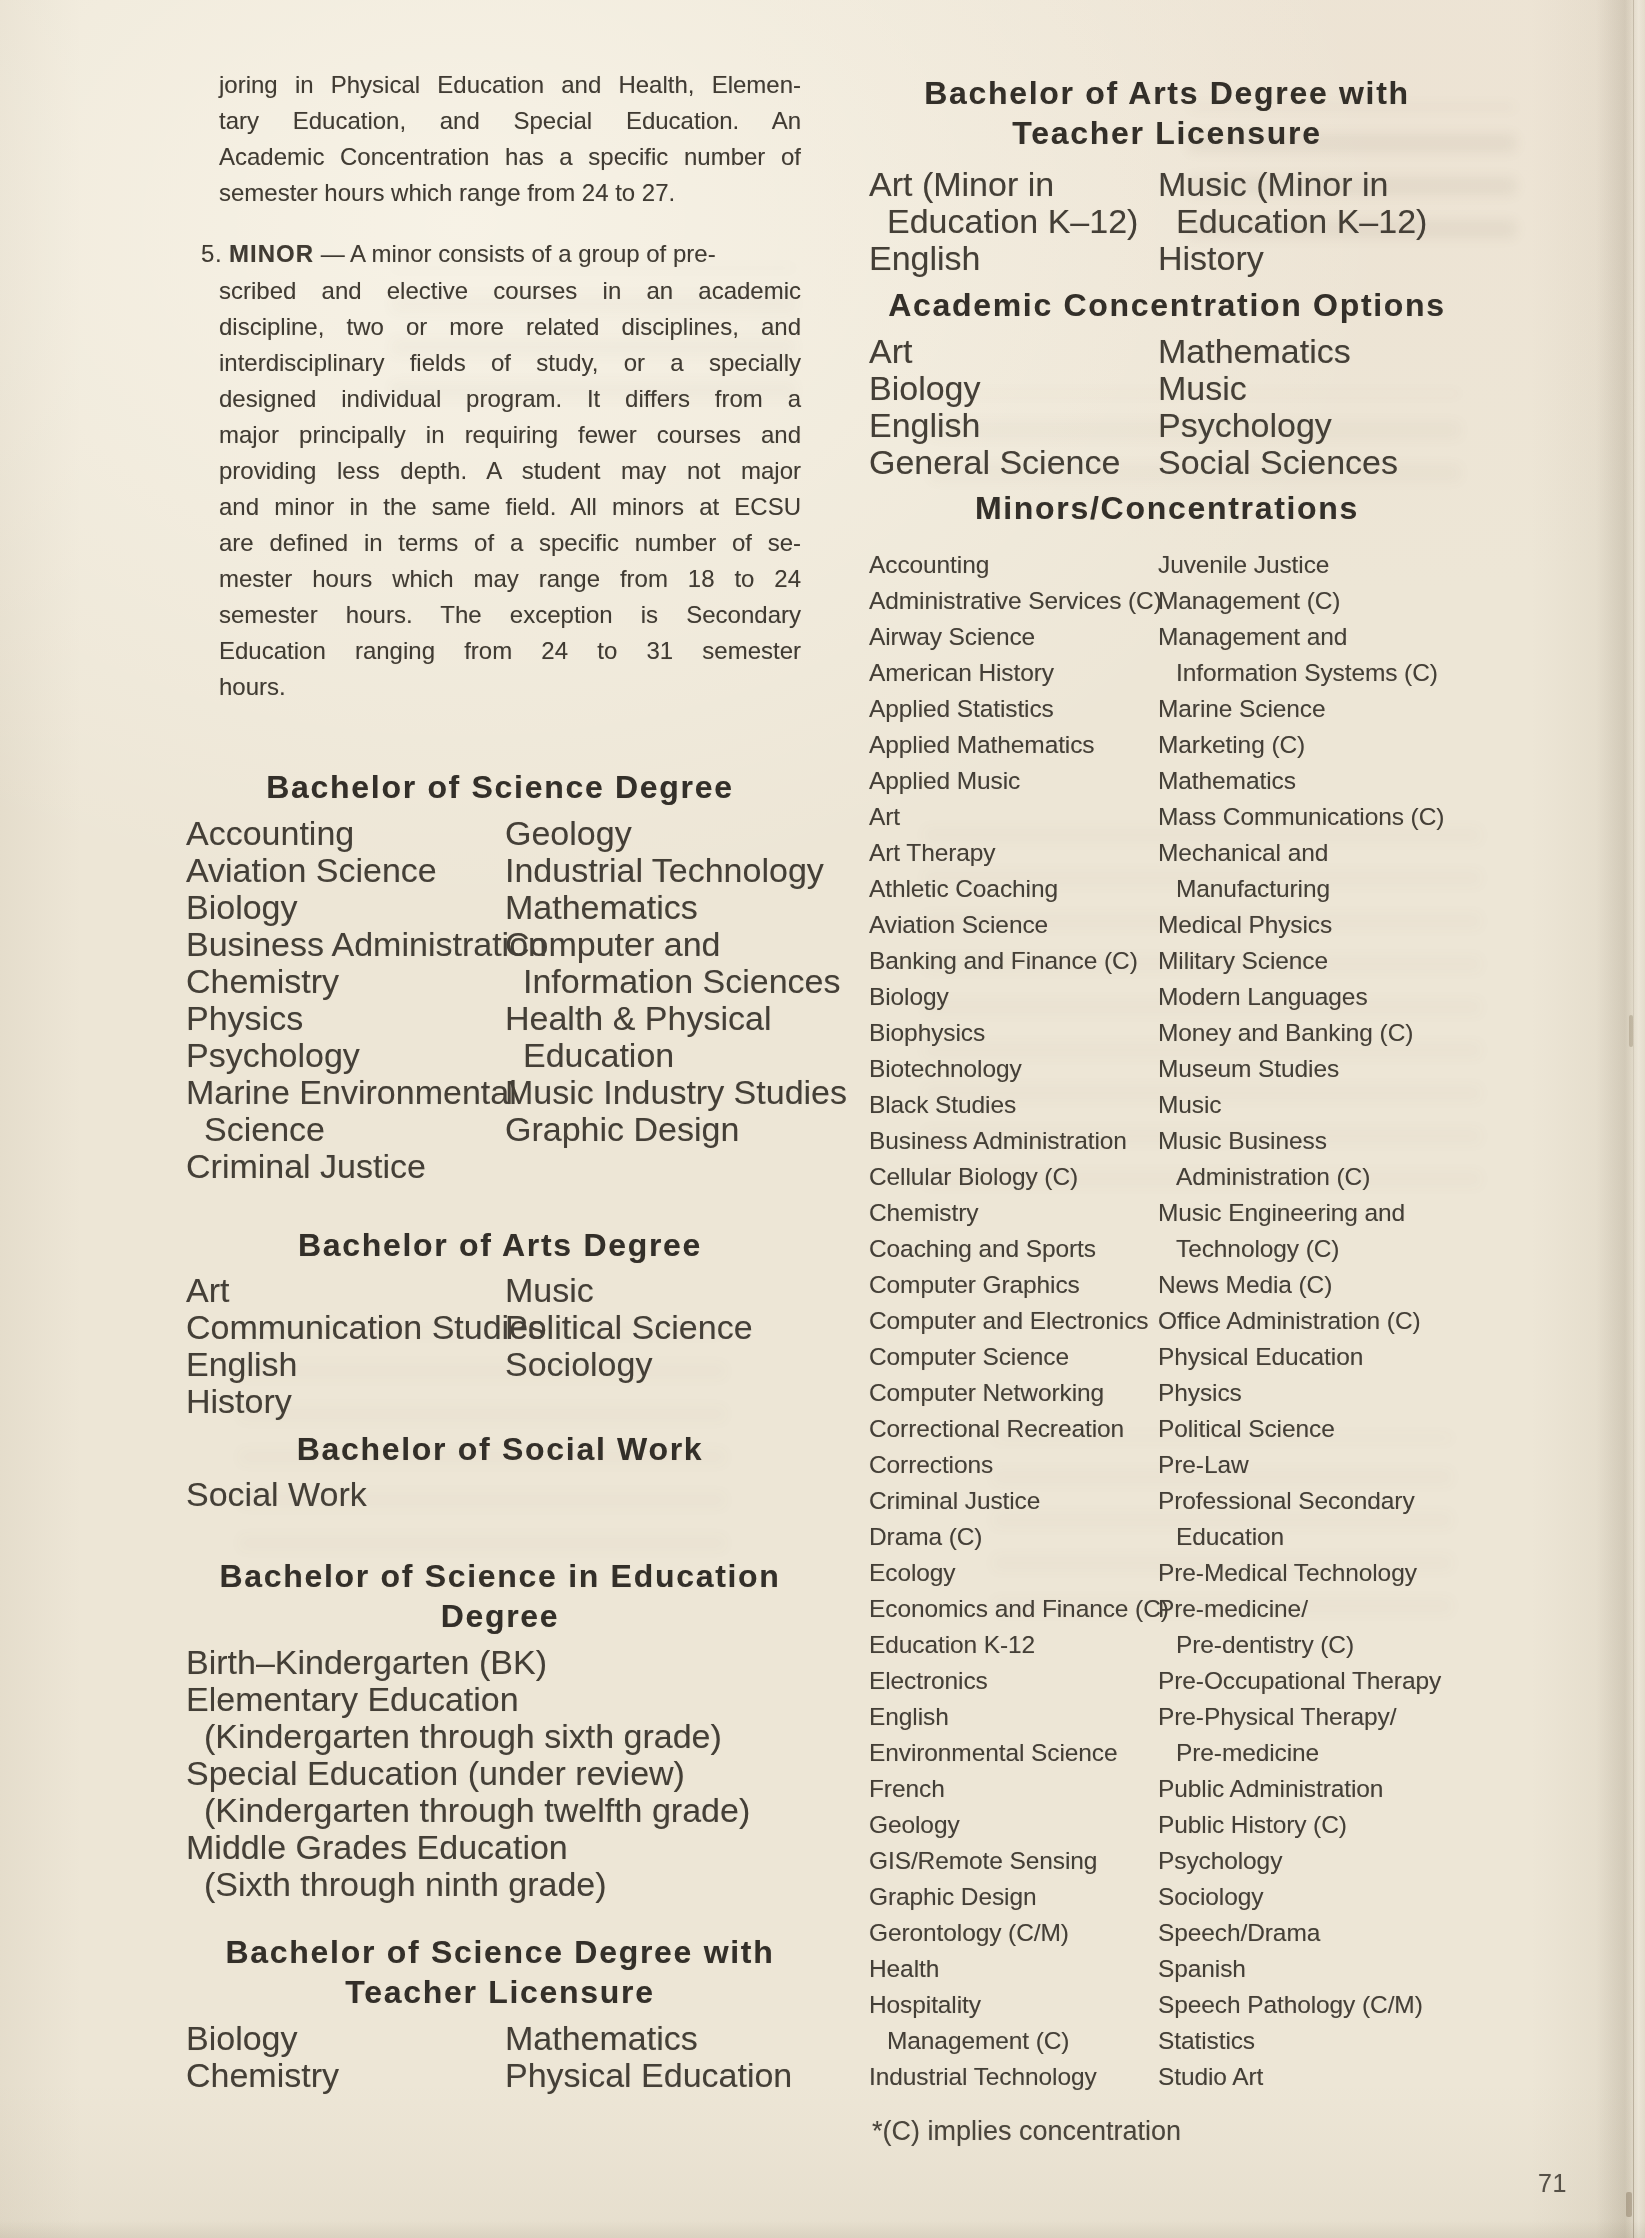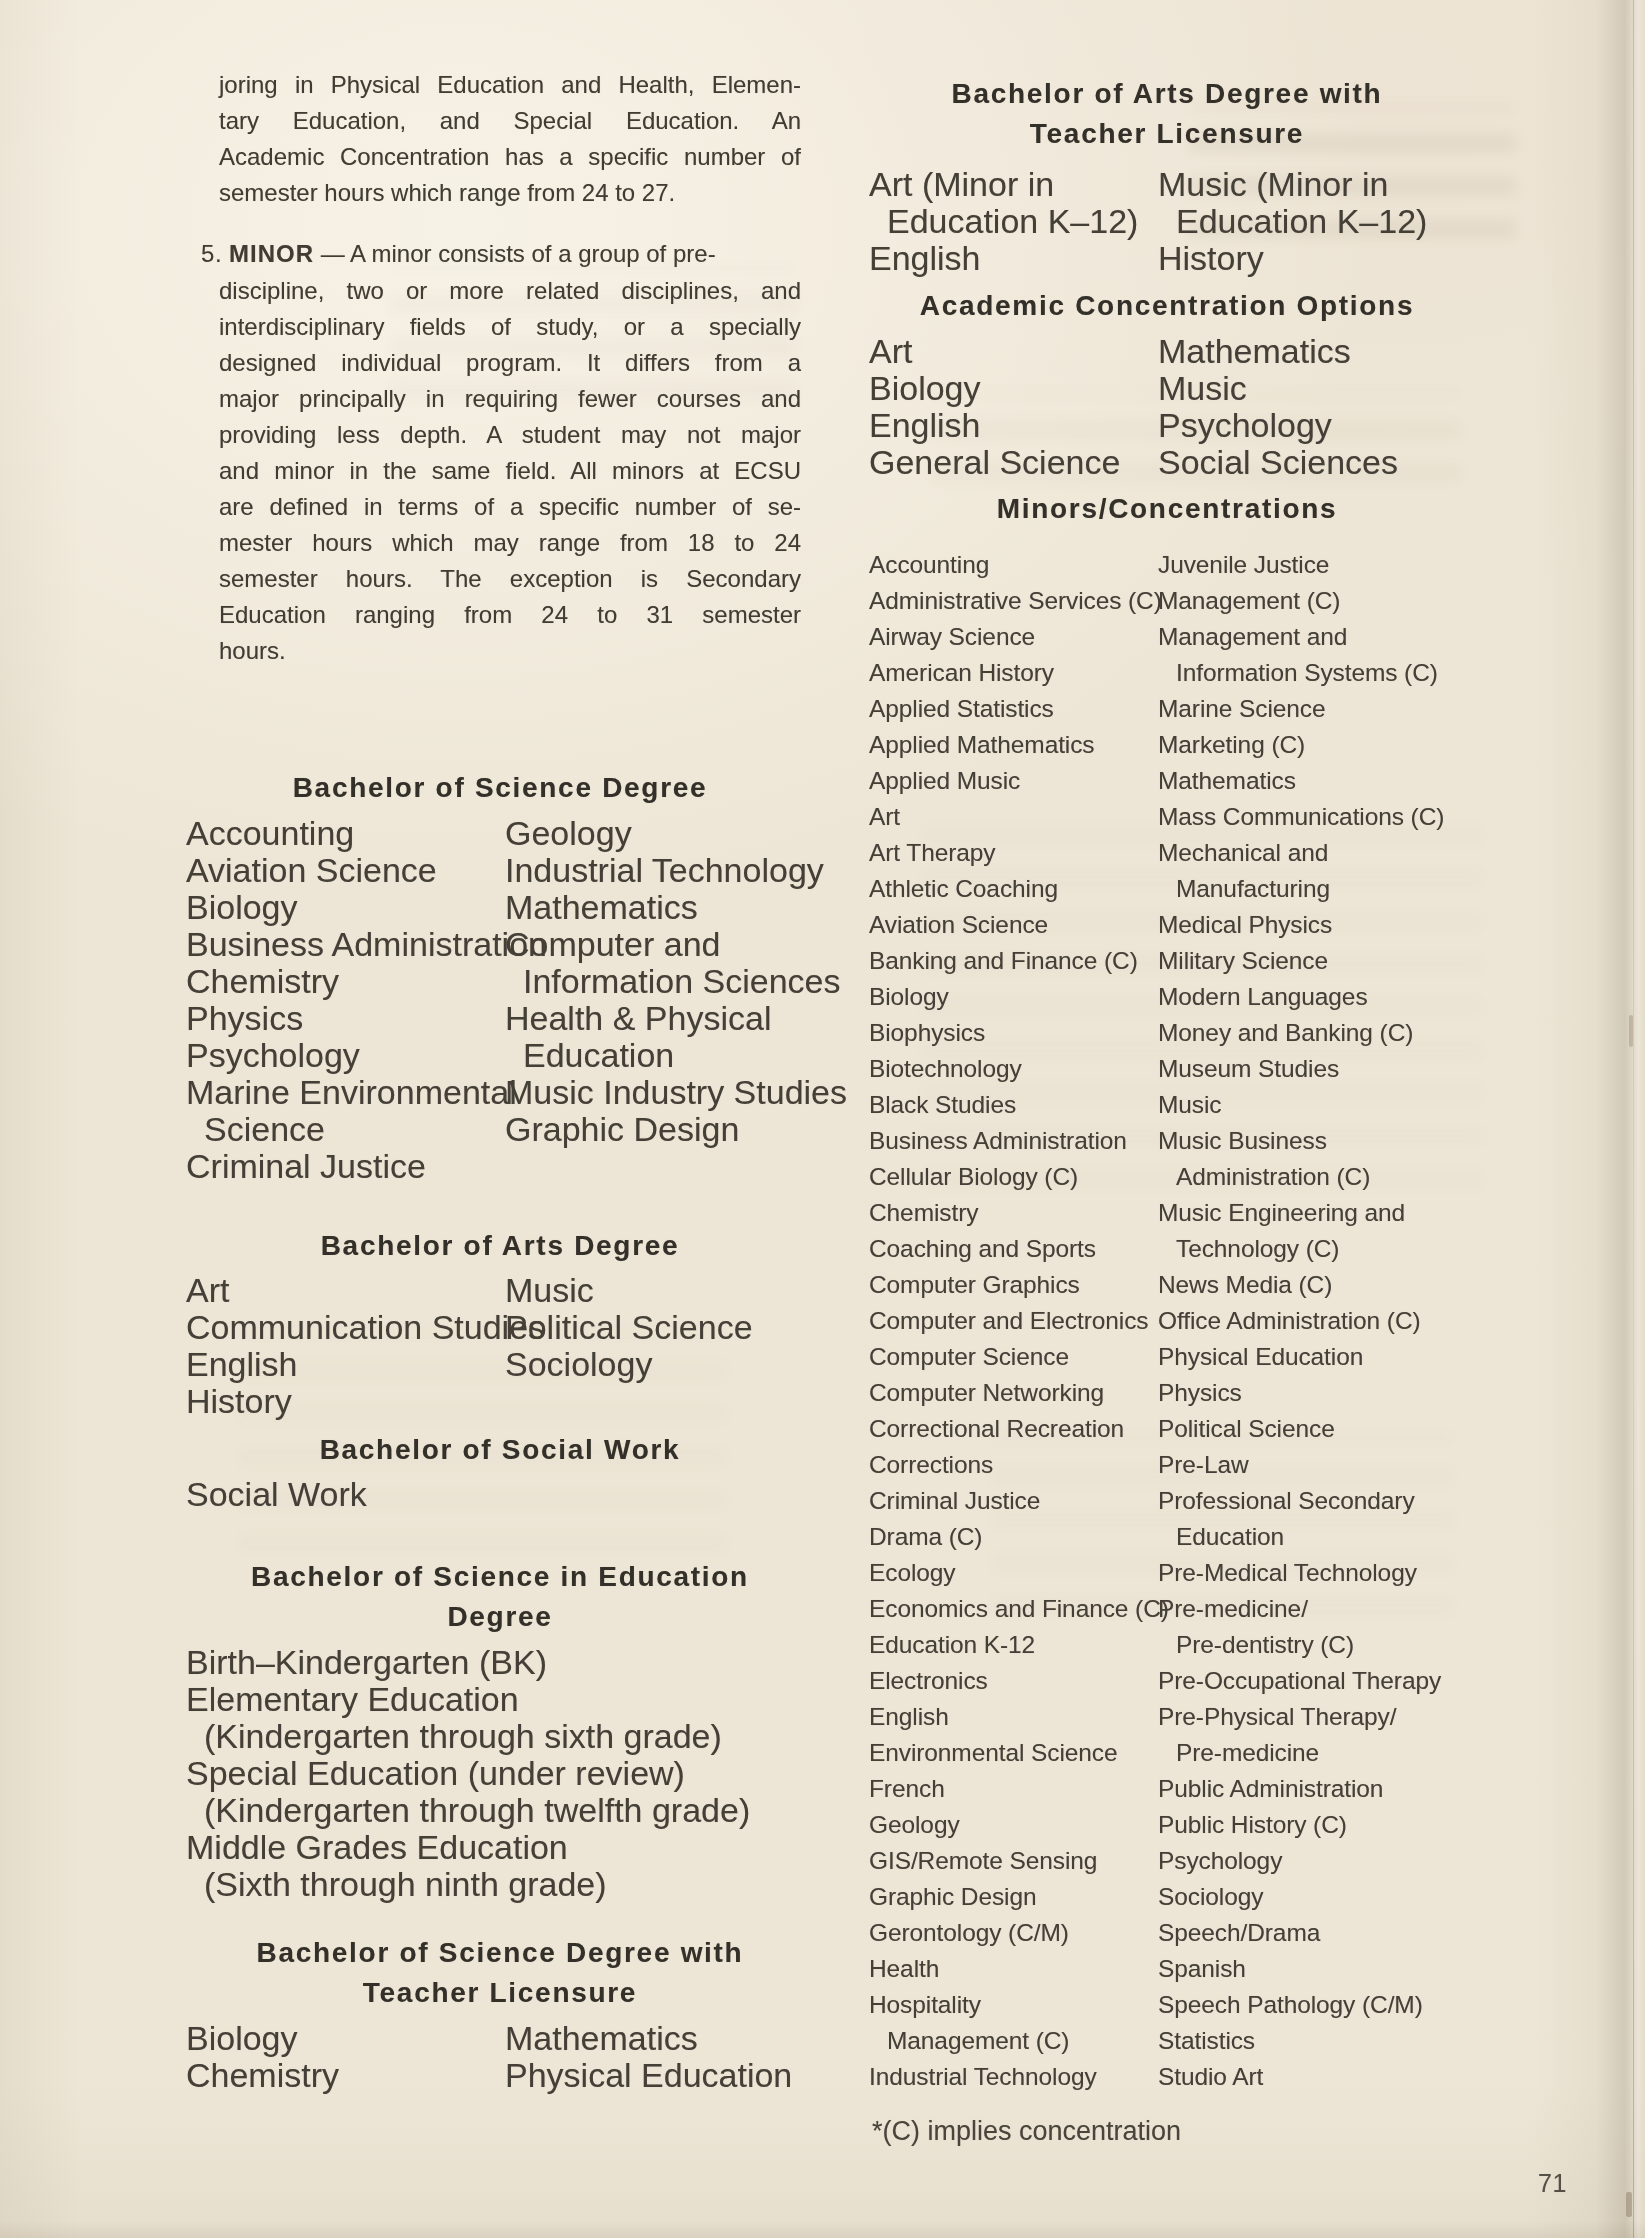--- a/index.html
+++ b/index.html
@@ -18,21 +18,21 @@
   .abs{position:absolute;}
   
   .para{font-size:24px;line-height:36px;color:#403b33;}
   .para > div{text-align:justify;text-align-last:justify;white-space:normal;}
   .para > div:last-child{text-align-last:left;}
   .minor-block > div{padding-left:18px;}
   .minor-block > div.first{padding-left:0;}
   .num{letter-spacing:0.7px;}
   .kw{font-weight:700;letter-spacing:1px;}
   
-  .h1{font-weight:700;font-size:28px;line-height:41px;letter-spacing:1.7px;color:#332f29;text-align:center;white-space:nowrap;}
+  .h1{font-weight:700;font-size:32px;line-height:41px;letter-spacing:1.7px;color:#332f29;text-align:center;white-space:nowrap;}
   
   .list{font-size:34px;line-height:37px;color:#443f37;white-space:nowrap;}
   .list.minors{font-size:24.5px;line-height:36px;letter-spacing:-0.1px;}
   .list .indent{padding-left:18px;}
   .footnote{font-size:27px;color:#4a453c;}
   .pagenum{font-size:25px;color:#555047;letter-spacing:0.7px;}
   
   .ghost{position:absolute;pointer-events:none;filter:blur(6.3px);
     background:repeating-linear-gradient(0deg, rgba(100,85,60,0.16) 0 18px, rgba(100,85,60,0) 18px 43px);}
   .edge-right{position:absolute;top:0;right:0;width:50px;height:100%;pointer-events:none;
@@ -70,20 +70,21 @@
 
   <div class="abs para minor-block" style="left:201px;top:236px;width:600px;">
     <div class="first">
       <span class="num">5.</span>
       <span class="kw">MINOR</span>
       <span>— A minor consists of a group of pre-</span>
     </div>
   </div>
   <div class="abs para minor-block" style="left:201px;top:273px;width:600px;">
 
+  <div>scribed and elective courses in an academic</div>
       <div>discipline, two or more related disciplines, and</div>
       <div>interdisciplinary fields of study, or a specially</div>
       <div>designed individual program. It differs from a</div>
       <div>major principally in requiring fewer courses and</div>
       <div>providing less depth. A student may not major</div>
       <div>and minor in the same field. All minors at ECSU</div>
       <div>are defined in terms of a specific number of se-</div>
       <div>mester hours which may range from 18 to 24</div>
       <div>semester hours. The exception is Secondary</div>
       <div>Education ranging from 24 to 31 semester</div>

